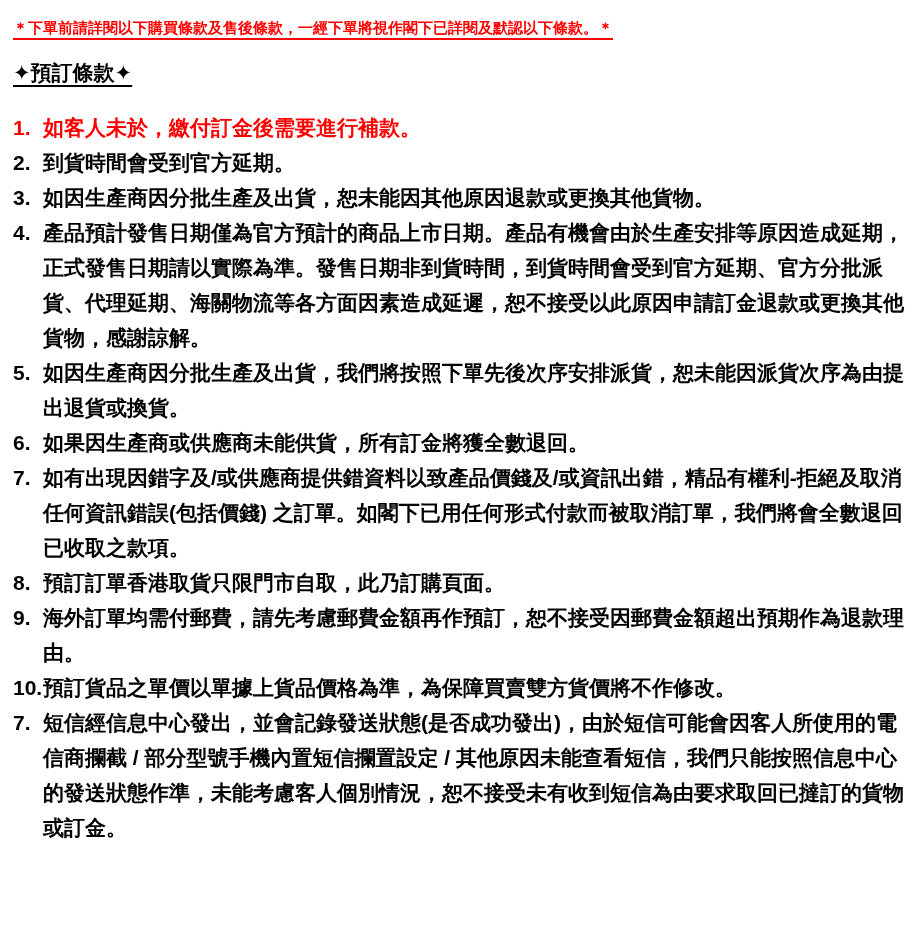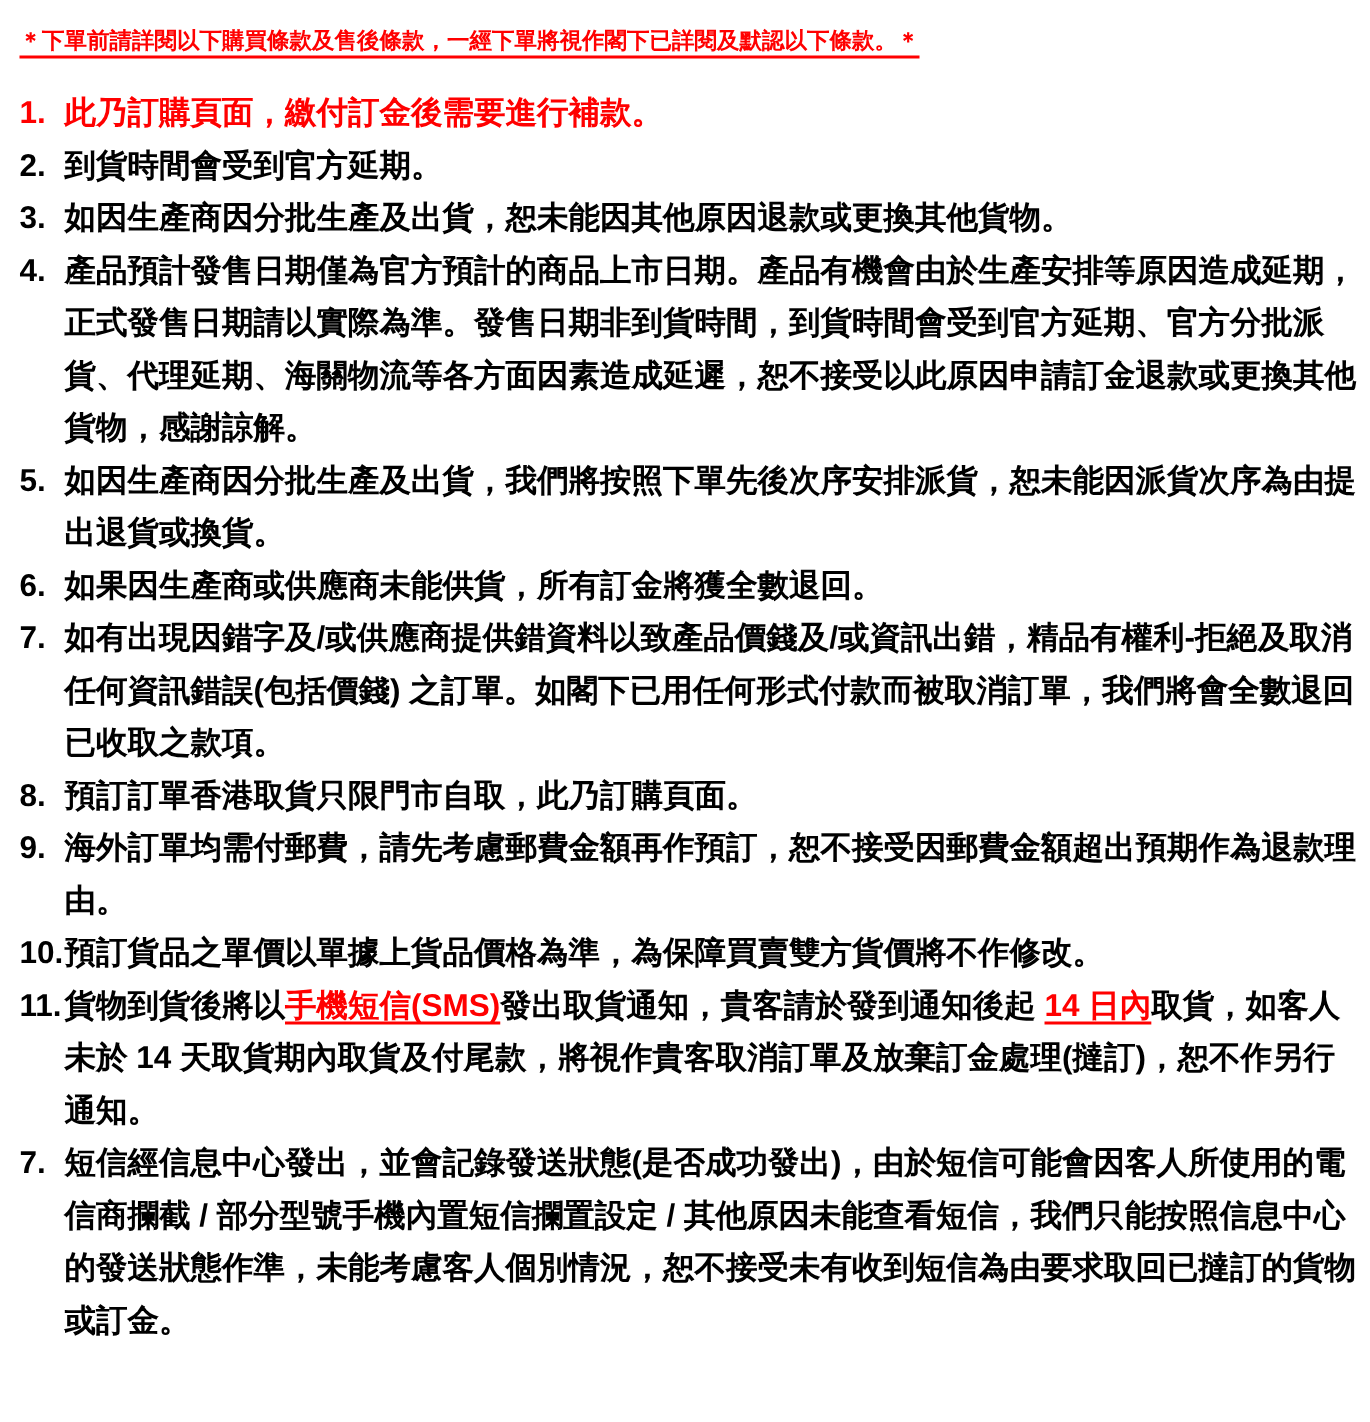--- a/index.html
+++ b/index.html
@@ -72,25 +72,28 @@
 </style>
 </head>
 <body>
 
 <div class="page">
 
   <div class="notice-banner">
     <span class="u">＊下單前請詳閱以下購買條款及售後條款，一經下單將視作閣下已詳閱及默認以下條款。＊</span>
   </div>
 
+  <h2 class="section-title">
+    <span class="u">✦預訂條款✦</span>
+  </h2>
 
   <ol class="terms-list" id="terms-list">
       <li class="term-row">
         <span class="term-num num-red">1.</span>
-        <span class="term-text"><span class="seg-red">此乃訂購頁面，繳付訂金後需要進行補款。</span></span>
+        <span class="term-text"><span class="seg-red">如客人未於，繳付訂金後需要進行補款。</span></span>
       </li>
       <li class="term-row">
         <span class="term-num">2.</span>
         <span class="term-text"><span class="seg-normal">到貨時間會受到官方延期。</span></span>
       </li>
       <li class="term-row">
         <span class="term-num">3.</span>
         <span class="term-text"><span class="seg-normal">如因生產商因分批生產及出貨，恕未能因其他原因退款或更換其他貨物。</span></span>
       </li>
       <li class="term-row">
@@ -115,22 +118,18 @@
       </li>
       <li class="term-row">
         <span class="term-num">9.</span>
         <span class="term-text"><span class="seg-normal">海外訂單均需付郵費，請先考慮郵費金額再作預訂，恕不接受因郵費金額超出預期作為退款理由。</span></span>
       </li>
       <li class="term-row">
         <span class="term-num">10.</span>
         <span class="term-text"><span class="seg-normal">預訂貨品之單價以單據上貨品價格為準，為保障買賣雙方貨價將不作修改。</span></span>
       </li>
       <li class="term-row">
-        <span class="term-num">11.</span>
-        <span class="term-text"><span class="seg-normal">貨物到貨後將以</span><span class="seg-red-underline">手機短信(SMS)</span><span class="seg-normal">發出取貨通知，貴客請於發到通知後起 </span><span class="seg-red-underline">14 日內</span><span class="seg-normal">取貨，如客人未於 14 天取貨期內取貨及付尾款，將視作貴客取消訂單及放棄訂金處理(撻訂)，恕不作另行通知。</span></span>
-      </li>
-      <li class="term-row">
         <span class="term-num">7.</span>
         <span class="term-text"><span class="seg-normal">短信經信息中心發出，並會記錄發送狀態(是否成功發出)，由於短信可能會因客人所使用的電信商攔截 / 部分型號手機內置短信攔置設定 / 其他原因未能查看短信，我們只能按照信息中心的發送狀態作準，未能考慮客人個別情況，恕不接受未有收到短信為由要求取回已撻訂的貨物或訂金。</span></span>
       </li>
     </ol>
 
 </div>
 
 </body></html>

